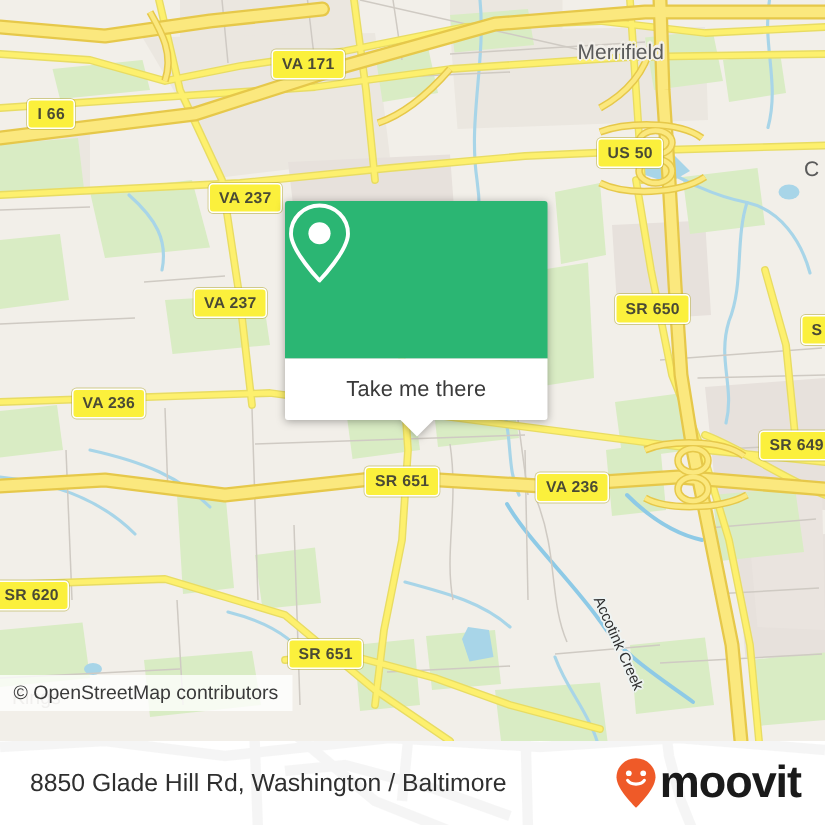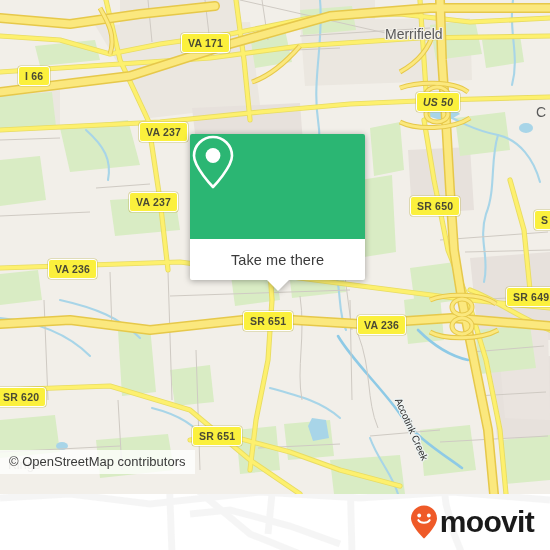--- a/index.html
+++ b/index.html
@@ -335,21 +335,21 @@
           <path d="M100 8 C108 22, 116 36, 110 54"></path>
           <path d="M252 82 C270 76, 286 62, 300 46"></path>
           <path d="M400 72 C418 62, 430 48, 434 30"></path>
         </g>
 
       </g>
     </svg>
 
     <div class="shield" style="left:18px;  top:36px;margin-top:30px;">I 66</div>
     <div class="shield" style="left:181px; top:33px;">VA 171</div>
-    <div class="shield" style="left:416px; top:92px;font-style:italic;">US 50</div>
+    <div class="shield" style="left:398px; top:92px;">US 50</div>
     <div class="shield" style="left:410px; top:168px;margin-top:28px;">SR 650</div>
     <div class="shield" style="left:139px; top:122px;">VA 237</div>
     <div class="shield" style="left:129px; top:192px;">VA 237</div>
     <div class="shield" style="left:48px;  top:259px;">VA 236</div>
     <div class="shield" style="left:506px; top:287px;">SR 649</div>
     <div class="shield" style="left:243px; top:311px;">SR 651</div>
     <div class="shield" style="left:357px; top:315px;">VA 236</div>
     <div class="shield" style="left:534px; top:210px;">S</div>
     <div class="shield" style="left:-4px;  top:387px;">SR 620</div>
     <div class="shield" style="left:192px; top:426px;">SR 651</div>
@@ -384,20 +384,21 @@
         <path d="M0 430 L110 426 L190 450 L250 500 L300 520"></path>
         <path d="M0 464 L70 460 L150 470 L260 458 L360 464 L452 458 L550 466"></path>
         <path d="M440 420 L446 470 L454 500 L462 520"></path>
         <path d="M268 420 L272 460 L268 500"></path>
         <path d="M168 412 L172 520"></path>
         <path d="M350 440 L352 520"></path>
         <path d="M190 480 L230 476 L290 492 L340 510"></path>
       </g>
     </svg>
 
+    <div id="footer-addr">8850 Glade Hill Rd, Washington / Baltimore</div>
 
     <div id="brand">
       <svg width="30" height="36" viewBox="0 0 30 36">
         <path d="M15 1.5 C7.8 1.5 2 7.2 2 14.2 C2 22.4 15 34.5 15 34.5 C15 34.5 28 22.4 28 14.2 C28 7.2 22.2 1.5 15 1.5 Z" fill="#ef5a28"></path>
         <circle cx="10.2" cy="11.5" r="1.9" fill="#ffffff"></circle>
         <circle cx="19.8" cy="11.5" r="1.9" fill="#ffffff"></circle>
         <path d="M9.4 16.2 C11.4 19.6, 18.6 19.6, 20.6 16.2" fill="none" stroke="#ffffff" stroke-width="2.1" stroke-linecap="round"></path>
       </svg>
       <div id="brand-word">moovit</div>
     </div>

